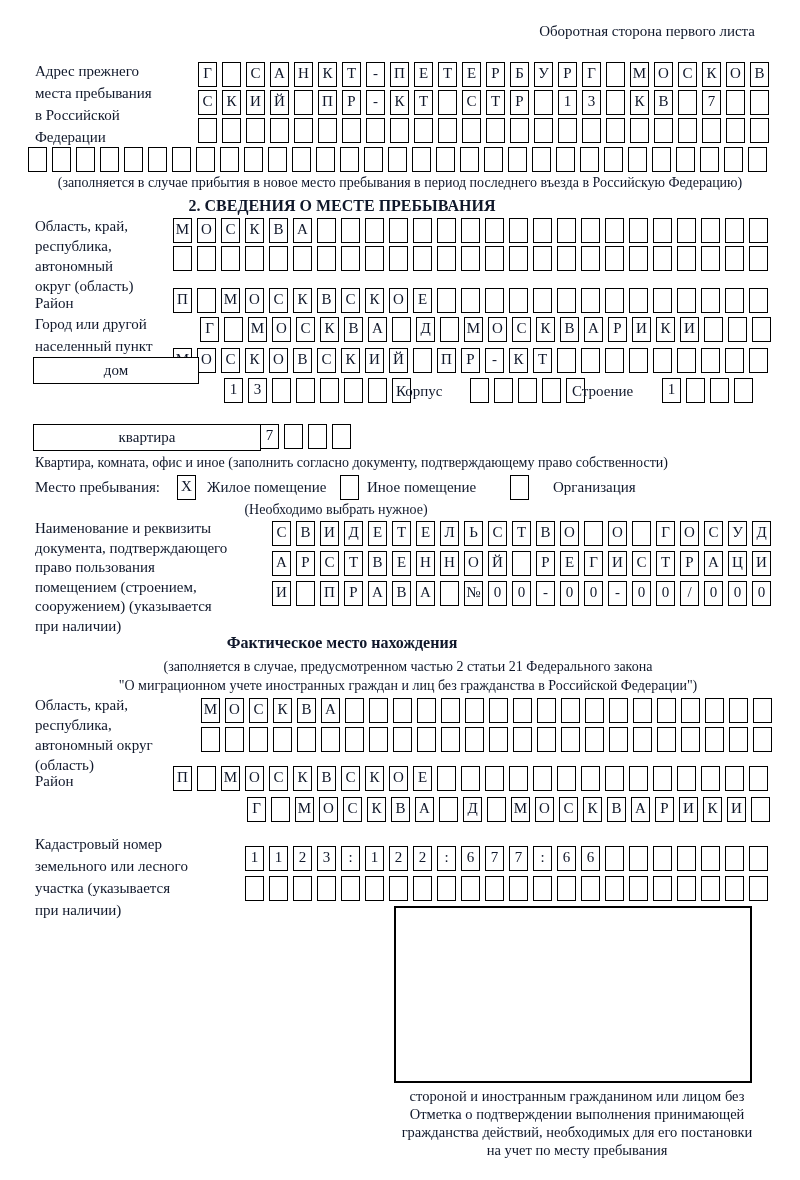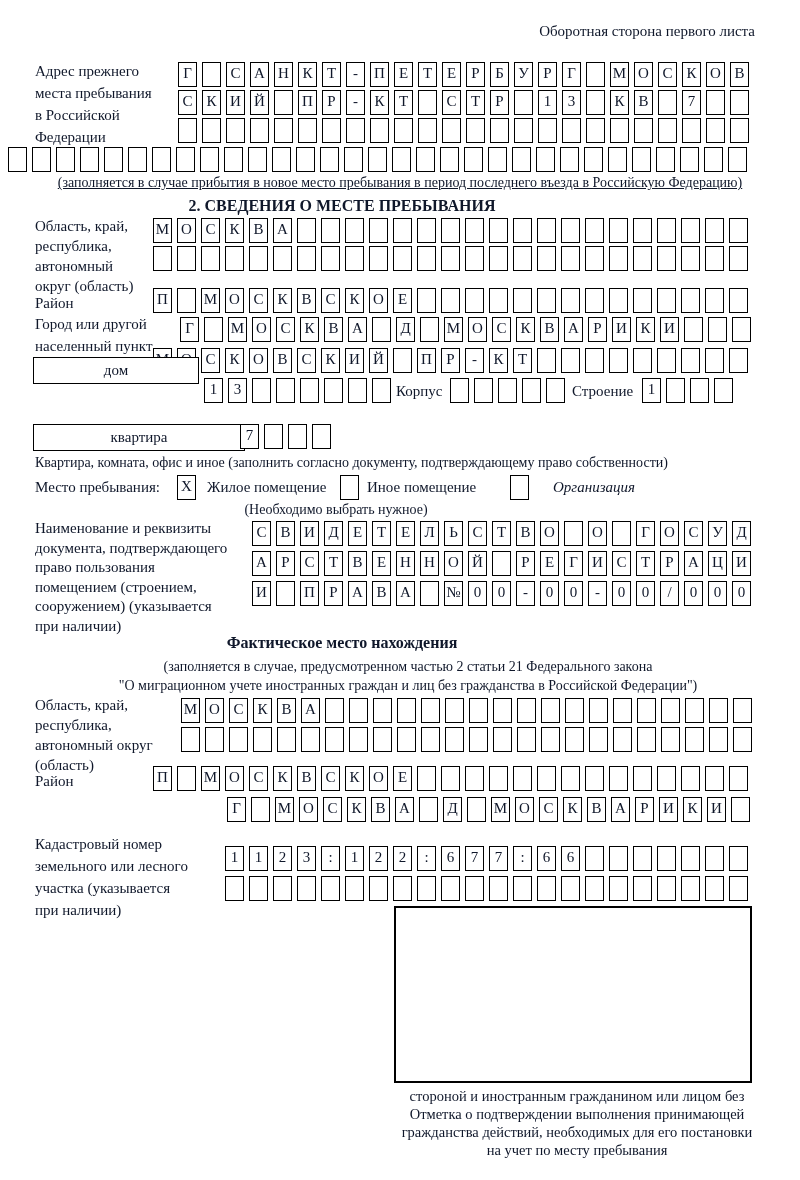--- a/index.html
+++ b/index.html
@@ -1,21 +1,21 @@
 <!DOCTYPE html>
 <html><head>
 <meta charset="utf-8">
 <style>
   html,body{margin:0;padding:0;background:#fff;}
   .page{position:relative;width:800px;height:1180px;background:#fff;color:#0f172a;
         font-family:"Liberation Serif",serif;overflow:hidden;}
   .cell{display:inline-block;box-sizing:border-box;width:19px;height:25px;margin-right:5px;
         border:1.7px solid #000;font:15px/21px "Liberation Serif",serif;text-align:center;
         vertical-align:top;background:#fff;}
-  .cellrow{position:absolute;white-space:nowrap;}
+  .cellrow{position:absolute;white-space:nowrap;margin-left:20px;}
   .lbl{position:absolute;font:15px/20px "Liberation Serif",serif;}
   .note{position:absolute;font:14px/18px "Liberation Serif",serif;}
   .ctr{width:800px;left:0;text-align:center;}
   .title{position:absolute;left:0;width:684px;text-align:center;
          font:bold 16px/20px "Liberation Serif",serif;}
   .boxlabel{position:absolute;box-sizing:border-box;height:27px;border:1.7px solid #000;
             text-align:center;font:15px/24px "Liberation Serif",serif;background:#fff;}
   .hdr{position:absolute;top:22px;left:400px;width:355px;text-align:right;
        font:15px/18px "Liberation Serif",serif;}
   .stampbox{position:absolute;left:394px;top:906px;width:358px;height:177px;
@@ -33,21 +33,21 @@
   <div class="lbl" style="left:35px;top:60px;line-height:22px;">
       <div>Адрес прежнего</div>
       <div>места пребывания</div>
       <div>в Российской</div>
       <div>Федерации</div>
     </div>
   <div class="cellrow" style="left:178px;top:62px;"><span class="cell">Г</span><span class="cell"></span><span class="cell">С</span><span class="cell">А</span><span class="cell">Н</span><span class="cell">К</span><span class="cell">Т</span><span class="cell">-</span><span class="cell">П</span><span class="cell">Е</span><span class="cell">Т</span><span class="cell">Е</span><span class="cell">Р</span><span class="cell">Б</span><span class="cell">У</span><span class="cell">Р</span><span class="cell">Г</span><span class="cell"></span><span class="cell">М</span><span class="cell">О</span><span class="cell">С</span><span class="cell">К</span><span class="cell">О</span><span class="cell">В</span></div>
   <div class="cellrow" style="left:178px;top:90px;"><span class="cell">С</span><span class="cell">К</span><span class="cell">И</span><span class="cell">Й</span><span class="cell"></span><span class="cell">П</span><span class="cell">Р</span><span class="cell">-</span><span class="cell">К</span><span class="cell">Т</span><span class="cell"></span><span class="cell">С</span><span class="cell">Т</span><span class="cell">Р</span><span class="cell"></span><span class="cell">1</span><span class="cell">3</span><span class="cell"></span><span class="cell">К</span><span class="cell">В</span><span class="cell"></span><span class="cell">7</span><span class="cell"></span><span class="cell"></span></div>
   <div class="cellrow" style="left:178px;top:118px;"><span class="cell"></span><span class="cell"></span><span class="cell"></span><span class="cell"></span><span class="cell"></span><span class="cell"></span><span class="cell"></span><span class="cell"></span><span class="cell"></span><span class="cell"></span><span class="cell"></span><span class="cell"></span><span class="cell"></span><span class="cell"></span><span class="cell"></span><span class="cell"></span><span class="cell"></span><span class="cell"></span><span class="cell"></span><span class="cell"></span><span class="cell"></span><span class="cell"></span><span class="cell"></span><span class="cell"></span></div>
   <div class="cellrow" style="left:8px;top:147px;"><span class="cell"></span><span class="cell"></span><span class="cell"></span><span class="cell"></span><span class="cell"></span><span class="cell"></span><span class="cell"></span><span class="cell"></span><span class="cell"></span><span class="cell"></span><span class="cell"></span><span class="cell"></span><span class="cell"></span><span class="cell"></span><span class="cell"></span><span class="cell"></span><span class="cell"></span><span class="cell"></span><span class="cell"></span><span class="cell"></span><span class="cell"></span><span class="cell"></span><span class="cell"></span><span class="cell"></span><span class="cell"></span><span class="cell"></span><span class="cell"></span><span class="cell"></span><span class="cell"></span><span class="cell"></span><span class="cell"></span></div>
-  <div class="note ctr" style="top:174px;text-decoration:underline;">(заполняется в случае прибытия в новое место пребывания в период последнего въезда в Российскую Федерацию)</div>
+  <div class="note ctr" style="top:174px;">(заполняется в случае прибытия в новое место пребывания в период последнего въезда в Российскую Федерацию)</div>
 
   <div class="title" style="top:196px;">2. СВЕДЕНИЯ О МЕСТЕ ПРЕБЫВАНИЯ</div>
 
   <div class="lbl" style="left:35px;top:216px;">
       <div>Область, край,</div>
       <div>республика,</div>
       <div>автономный</div>
       <div>округ (область)</div>
     </div>
   <div class="cellrow" style="left:153px;top:218px;"><span class="cell">М</span><span class="cell">О</span><span class="cell">С</span><span class="cell">К</span><span class="cell">В</span><span class="cell">А</span><span class="cell"></span><span class="cell"></span><span class="cell"></span><span class="cell"></span><span class="cell"></span><span class="cell"></span><span class="cell"></span><span class="cell"></span><span class="cell"></span><span class="cell"></span><span class="cell"></span><span class="cell"></span><span class="cell"></span><span class="cell"></span><span class="cell"></span><span class="cell"></span><span class="cell"></span><span class="cell"></span><span class="cell"></span></div>
@@ -65,31 +65,31 @@
   <div class="lbl" style="left:35px;top:352px;">Улица</div>
   <div class="cellrow" style="left:153px;top:348px;"><span class="cell">М</span><span class="cell">О</span><span class="cell">С</span><span class="cell">К</span><span class="cell">О</span><span class="cell">В</span><span class="cell">С</span><span class="cell">К</span><span class="cell">И</span><span class="cell">Й</span><span class="cell"></span><span class="cell">П</span><span class="cell">Р</span><span class="cell">-</span><span class="cell">К</span><span class="cell">Т</span><span class="cell"></span><span class="cell"></span><span class="cell"></span><span class="cell"></span><span class="cell"></span><span class="cell"></span><span class="cell"></span><span class="cell"></span><span class="cell"></span></div>
 
   <div class="boxlabel" style="left:33px;top:357px;width:166px;">дом</div>
   <div class="cellrow" style="left:204px;top:378px;"><span class="cell">1</span><span class="cell">3</span><span class="cell"></span><span class="cell"></span><span class="cell"></span><span class="cell"></span><span class="cell"></span><span class="cell"></span></div>
   <div class="lbl" style="left:396px;top:381px;">Корпус</div>
   <div class="cellrow" style="left:450px;top:378px;"><span class="cell"></span><span class="cell"></span><span class="cell"></span><span class="cell"></span><span class="cell"></span></div>
   <div class="lbl" style="left:572px;top:381px;">Строение</div>
   <div class="cellrow" style="left:642px;top:378px;"><span class="cell">1</span><span class="cell"></span><span class="cell"></span><span class="cell"></span></div>
 
-  <div class="boxlabel" style="left:33px;top:424px;width:212px;">квартира</div>
+  <div class="boxlabel" style="left:33px;top:424px;width:228px;">квартира</div>
   <div class="cellrow" style="left:240px;top:424px;"><span class="cell">7</span><span class="cell"></span><span class="cell"></span><span class="cell"></span></div>
   <div class="note" style="left:35px;top:454px;">Квартира, комната, офис и иное (заполнить согласно документу, подтверждающему право собственности)</div>
 
   <div class="lbl" style="left:35px;top:477px;">Место пребывания:</div>
   <span class="cell" style="position:absolute;left:177px;top:475px;">X</span>
   <div class="lbl" style="left:207px;top:477px;">Жилое помещение</div>
   <span class="cell" style="position:absolute;left:340px;top:475px;"></span>
   <div class="lbl" style="left:367px;top:477px;">Иное помещение</div>
   <span class="cell" style="position:absolute;left:510px;top:475px;"></span>
-  <div class="lbl" style="left:553px;top:477px;font-style:italic;">Организация</div>
+  <div class="lbl" style="left:553px;top:477px;">Организация</div>
   <div class="note" style="left:36px;top:501px;width:600px;text-align:center;">(Необходимо выбрать нужное)</div>
 
   <div class="lbl" style="left:35px;top:519px;line-height:19.5px;">
       <div>Наименование и реквизиты</div>
       <div>документа, подтверждающего</div>
       <div>право пользования</div>
       <div>помещением (строением,</div>
       <div>сооружением) (указывается</div>
       <div>при наличии)</div>
     </div>

